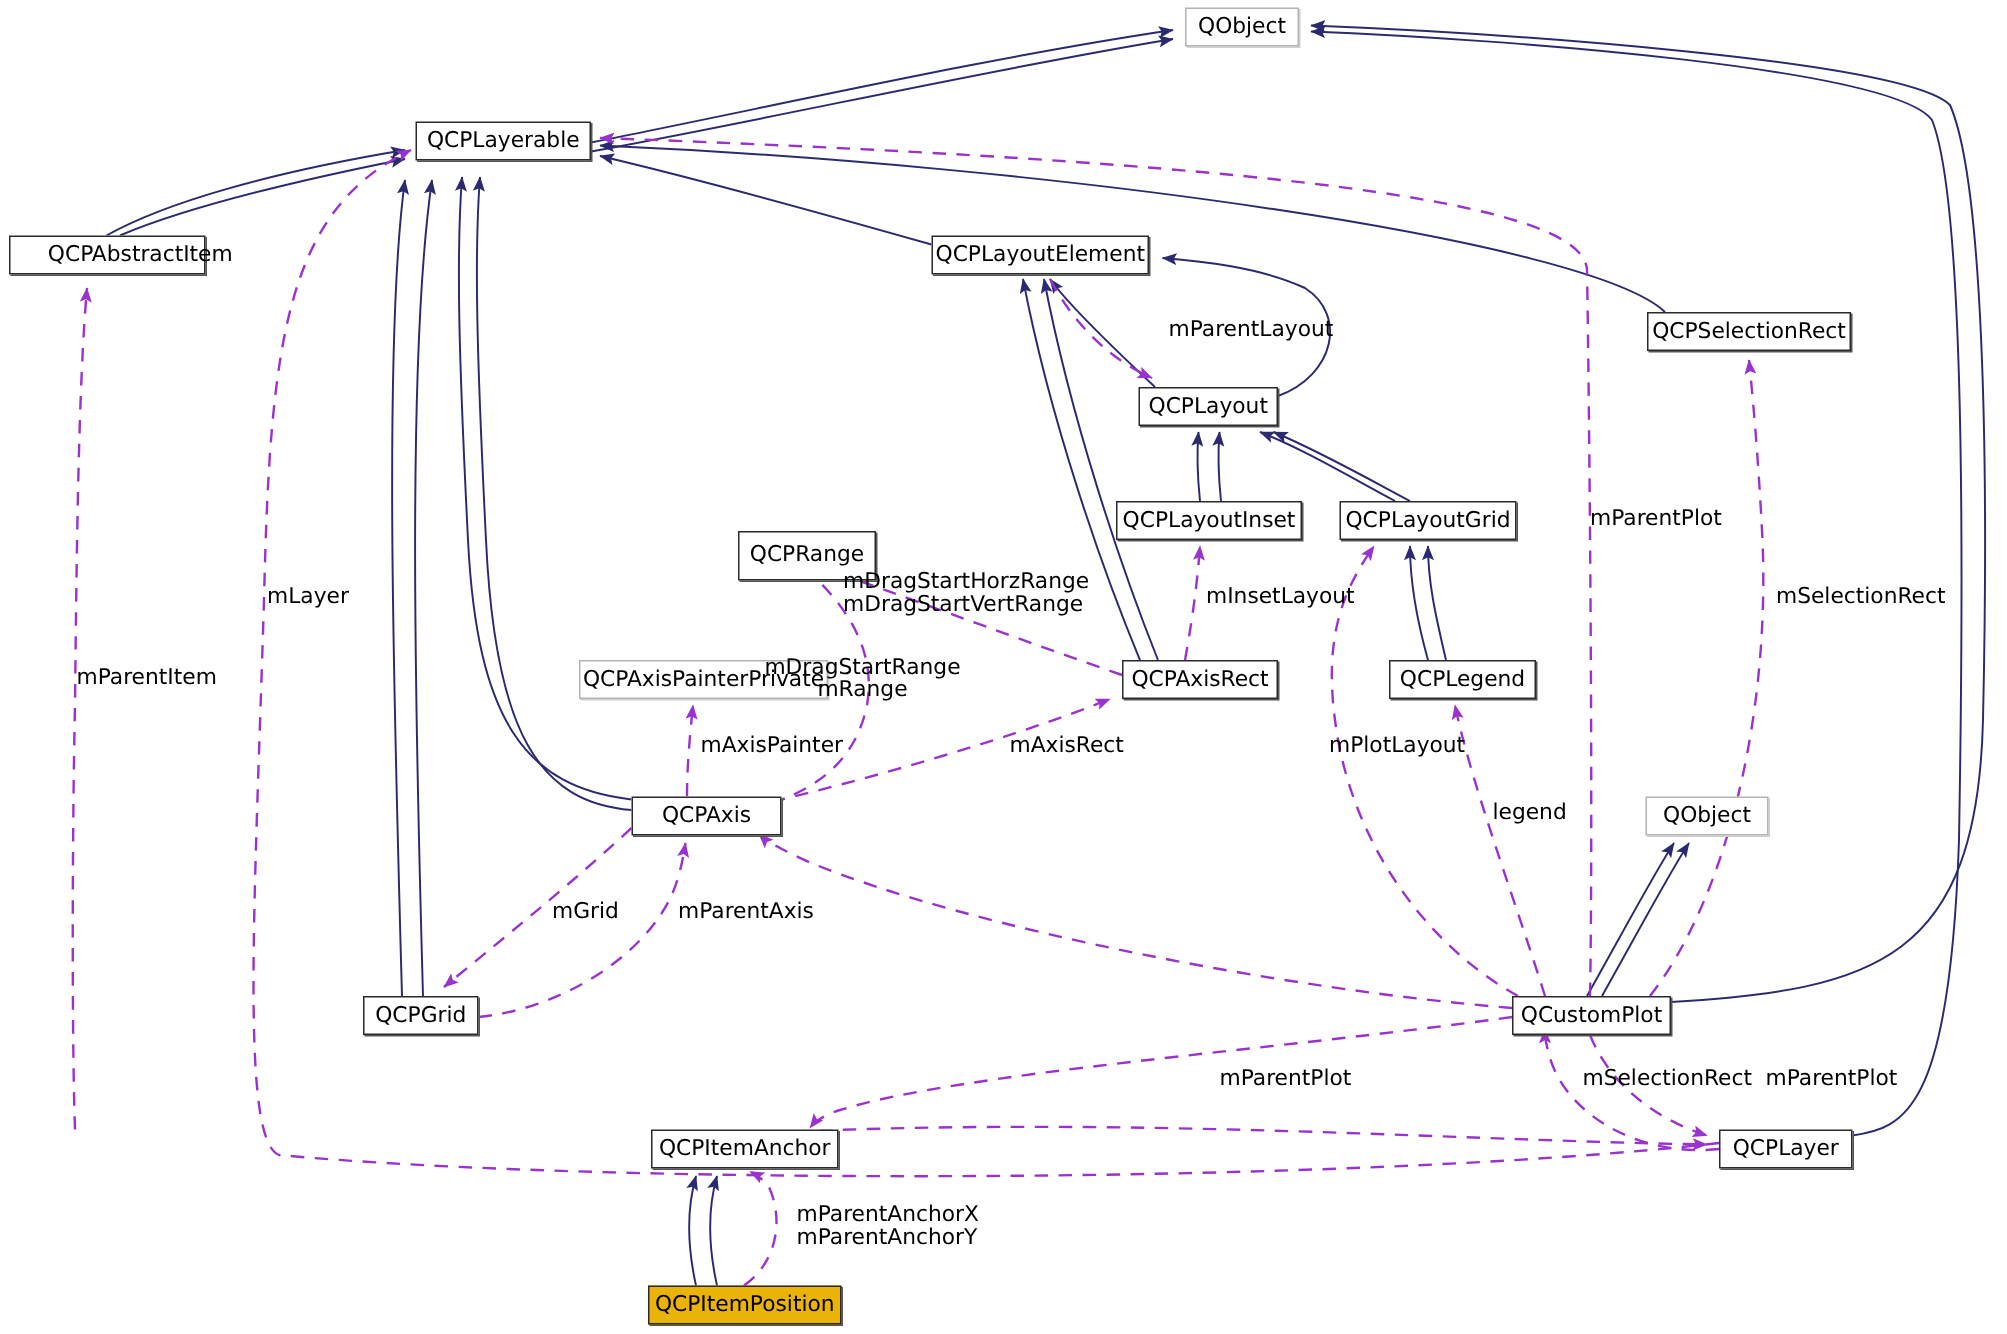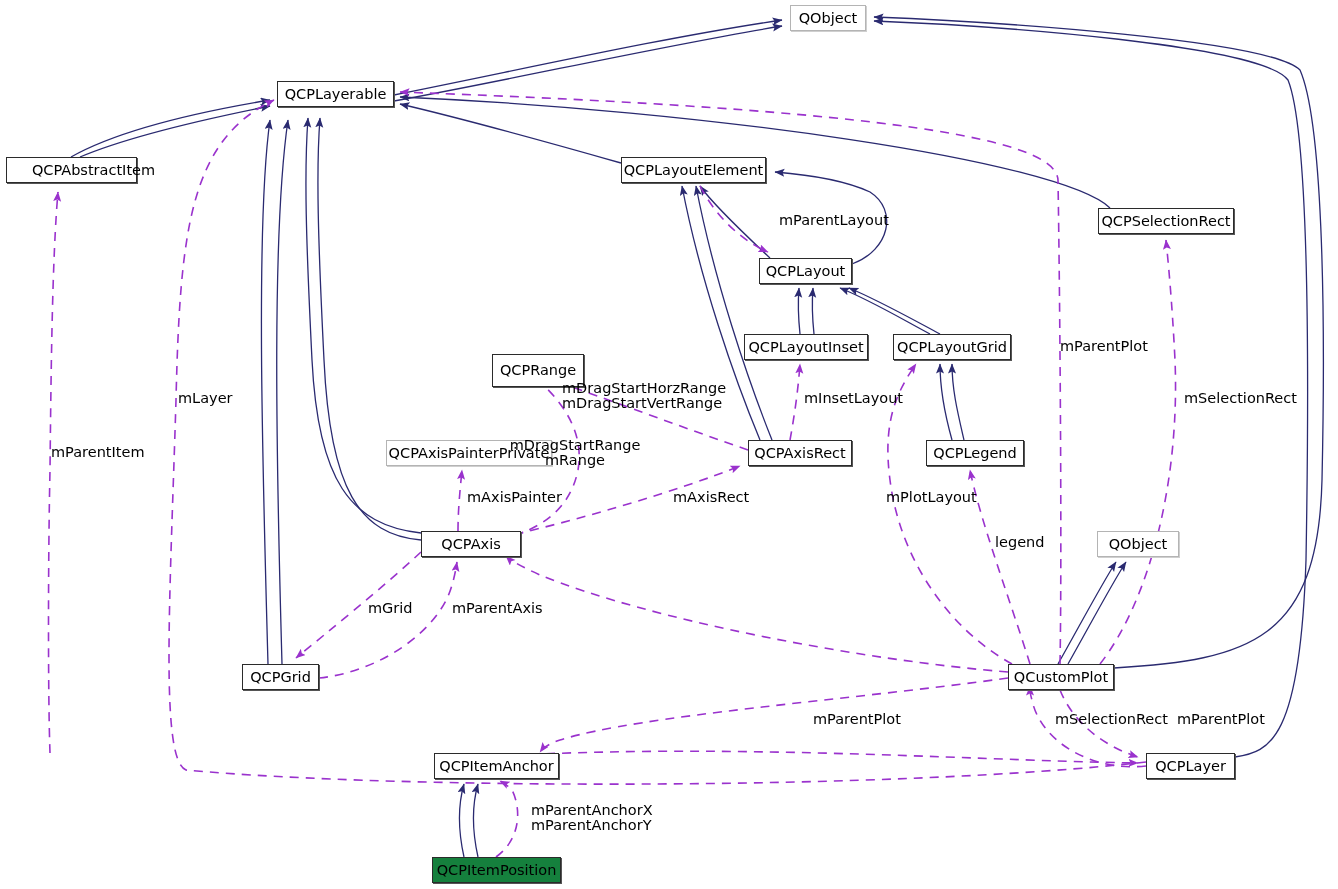--- a/index.html
+++ b/index.html
@@ -42,21 +42,21 @@
   }
   .node.strong {
     border: 1px solid #2b2b2b;
     box-shadow: 1px 1px 0 0 #555555;
   }
   .node.weak {
     border: 1px solid #b4b4b4;
     box-shadow: 1px 1px 0 0 #cfcfcf;
   }
   .node.current {
-    background: #15803d;
+    background: #eab308;
     border: 1px solid #2b2b2b;
     box-shadow: 1px 1px 0 0 #555555;
   }
   .edge-label {
     position: absolute;
     font-size: 14.5px;
     color: #000000;
     white-space: pre;
     line-height: 14.5px;
     background: transparent;

